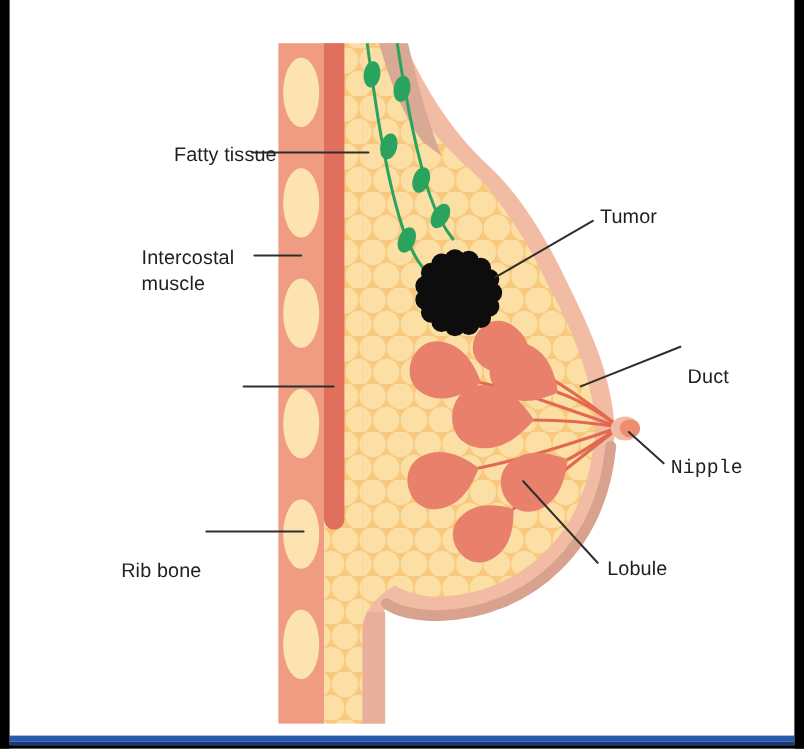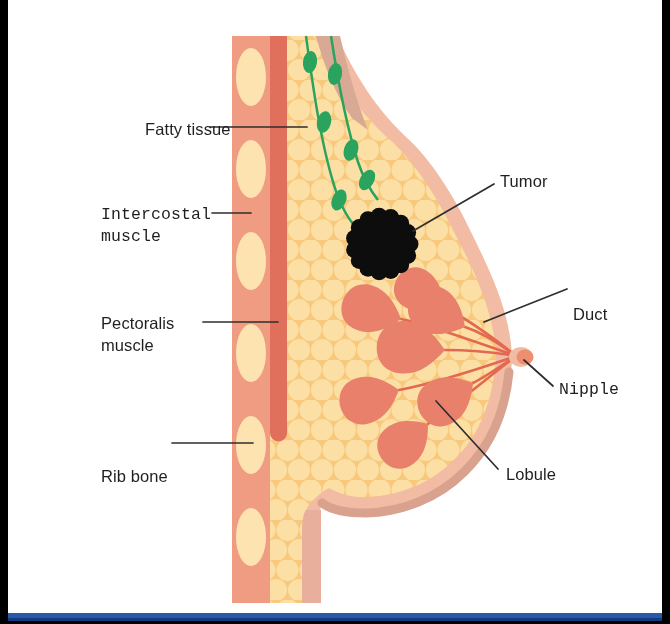--- a/index.html
+++ b/index.html
@@ -138,23 +138,22 @@
       <rect x="8" y="613" width="654" height="5" fill="#2859aa"></rect>
       <rect x="8" y="618" width="654" height="3" fill="#123a7d"></rect>
       <rect x="0" y="0" width="8" height="624" fill="#000000"></rect>
       <rect x="662" y="0" width="8" height="624" fill="#000000"></rect>
       <rect x="0" y="621" width="670" height="3" fill="#000000"></rect>
     </g>
   </svg>
 
   <div class="lbl" style="left:101px;top:118px;margin-left:44px;">Fatty tissue</div>
 
-  <div class="lbl narrow" style="left:101px;top:204px;font-family:Liberation Mono, monospace;">Intercostal muscle</div>
+  <div class="lbl narrow" style="left:118px;top:204px;">Intercostal muscle</div>
 
-  <div class="lbl narrow" style="left:101px;top:312px;">Pectoralis muscle</div>
 
   <div class="lbl" style="left:101px;top:434px;margin-top:31px;">Rib bone</div>
 
   <div class="lbl" style="left:500px;top:170px;">Tumor</div>
 
   <div class="lbl" style="left:573px;top:279px;margin-top:24px;">Duct</div>
 
   <div class="lbl" style="left:559px;top:379px;font-family:Liberation Mono, monospace;">Nipple</div>
 
   <div class="lbl" style="left:506px;top:463px;">Lobule</div>

